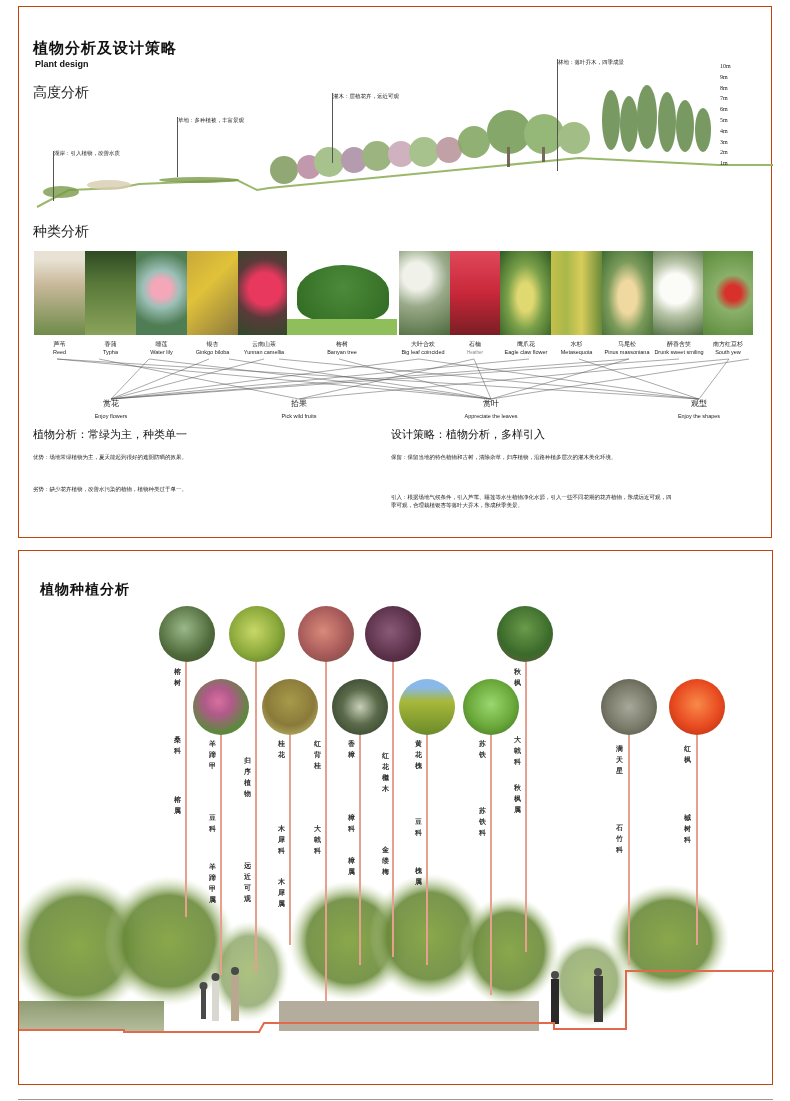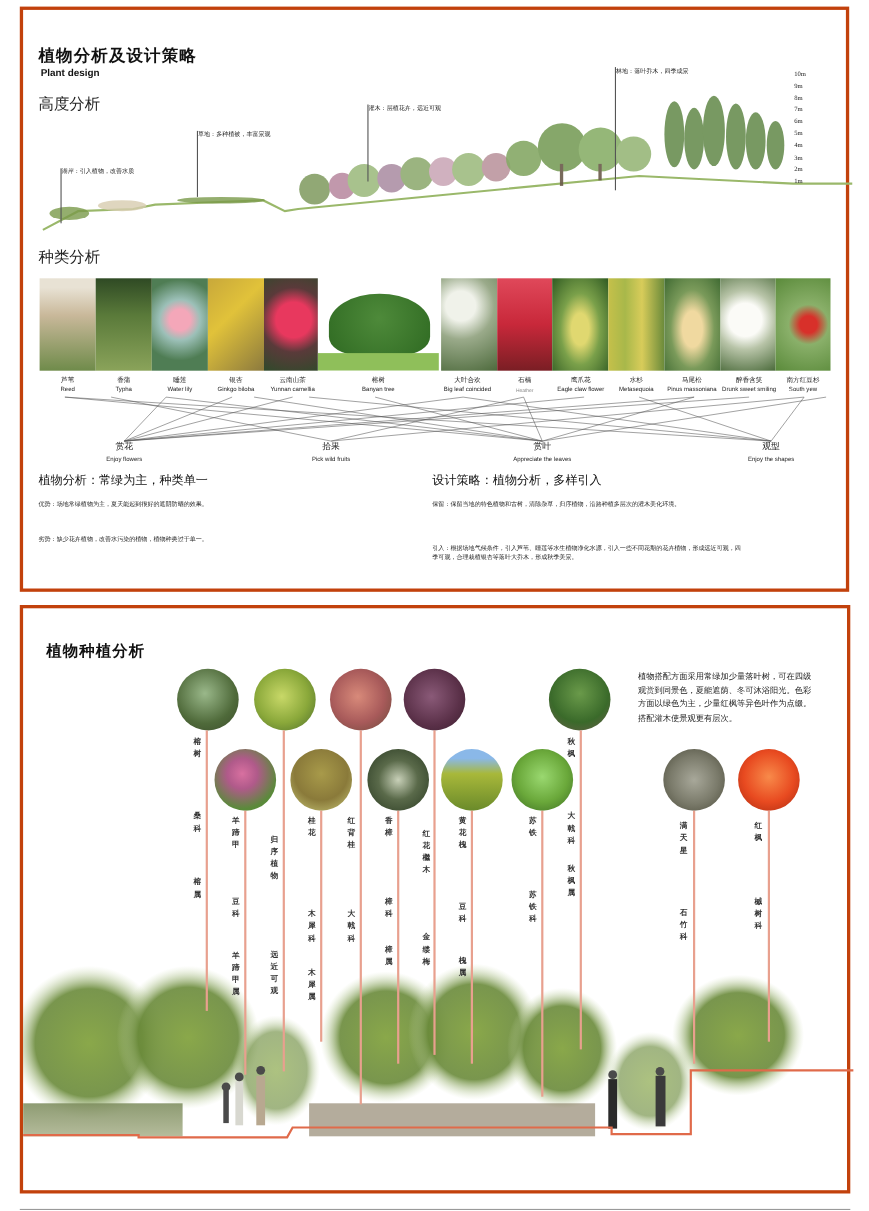--- a/index.html
+++ b/index.html
@@ -1,17 +1,17 @@
 <!DOCTYPE html>
 <html><head>
 <meta charset="utf-8">
 <style>
 *{box-sizing:border-box;margin:0;padding:0}
 body{width:790px;height:1101px;background:#fff;position:relative;overflow:hidden;font-family:"DejaVu Sans","Liberation Sans",sans-serif;color:#222}
-.panel{position:absolute;border:3px solid #c2410c;background:#fff}
+.panel{position:absolute;border:1px solid #c2410c;background:#fff}
 #p1{left:18px;top:6px;width:754px;height:532px}
 #p2{left:18px;top:550px;width:755px;height:535px}
 .bottom-line{position:absolute;left:18px;top:1099px;width:755px;border-top:1px solid #9a9a9a}
 .abs{position:absolute}
 .title-cn{font-size:15px;font-weight:bold;color:#111;letter-spacing:1px}
 .title-en{font-size:9px;font-weight:bold;color:#111;font-family:"Liberation Sans",sans-serif}
 .sect{font-size:14px;color:#222}
 .callout{font-size:5.5px;color:#222;white-space:nowrap}
 .callout-line{position:absolute;width:1px;background:#555}
 .scale{font-size:6px;line-height:10.8px;color:#222;text-align:left;font-family:"Liberation Serif",serif}
@@ -210,21 +210,20 @@
   <div class="abs analysis-p" style="left:14px;top:446px;width:340px">优势：场地常绿植物为主，夏天能起到很好的遮阴防晒的效果。</div>
   <div class="abs analysis-p" style="left:14px;top:478px;width:340px">劣势：缺少花卉植物，改善水污染的植物，植物种类过于单一。</div>
 
   <div class="abs analysis-h" style="left:372px;top:420px">设计策略：植物分析，多样引入</div>
   <div class="abs analysis-p" style="left:372px;top:446px;width:282px">保留：保留当地的特色植物和古树，清除杂草，归序植物，沿路种植多层次的灌木美化环境。</div>
   <div class="abs analysis-p" style="left:372px;top:486px;width:282px">引入：根据场地气候条件，引入芦苇、睡莲等水生植物净化水源，引入一些不同花期的花卉植物，形成远近可观，四季可观，合理栽植银杏等落叶大乔木，形成秋季美景。</div>
 </div>
 
 <div id="p2" class="panel">
   <div class="abs title-cn" style="left:21px;top:30px;font-size:14px">植物种植分析</div>
-  <div class="abs p2desc" style="left:559px;top:56px;width:160px">植物搭配方面采用常绿加少量落叶树，可在四级观赏到同景色，夏能遮荫、冬可沐浴阳光。色彩方面以绿色为主，少量红枫等异色叶作为点缀。搭配灌木使景观更有层次。</div>
 
   <svg class="abs" style="left:0;top:300px" width="755" height="235">
     <defs>
       <radialGradient id="tr" cx="50%" cy="50%" r="50%">
           <stop offset="0" stop-color="#8aa84a"></stop>
           <stop offset="0.7" stop-color="#6a8a3a" stop-opacity="0.9"></stop>
           <stop offset="1" stop-color="#c8d8a8" stop-opacity="0"></stop>
         </radialGradient>
       <linearGradient id="wt" x1="0" y1="0" x2="0" y2="1">
           <stop offset="0" stop-color="#7a8a5a"></stop>

